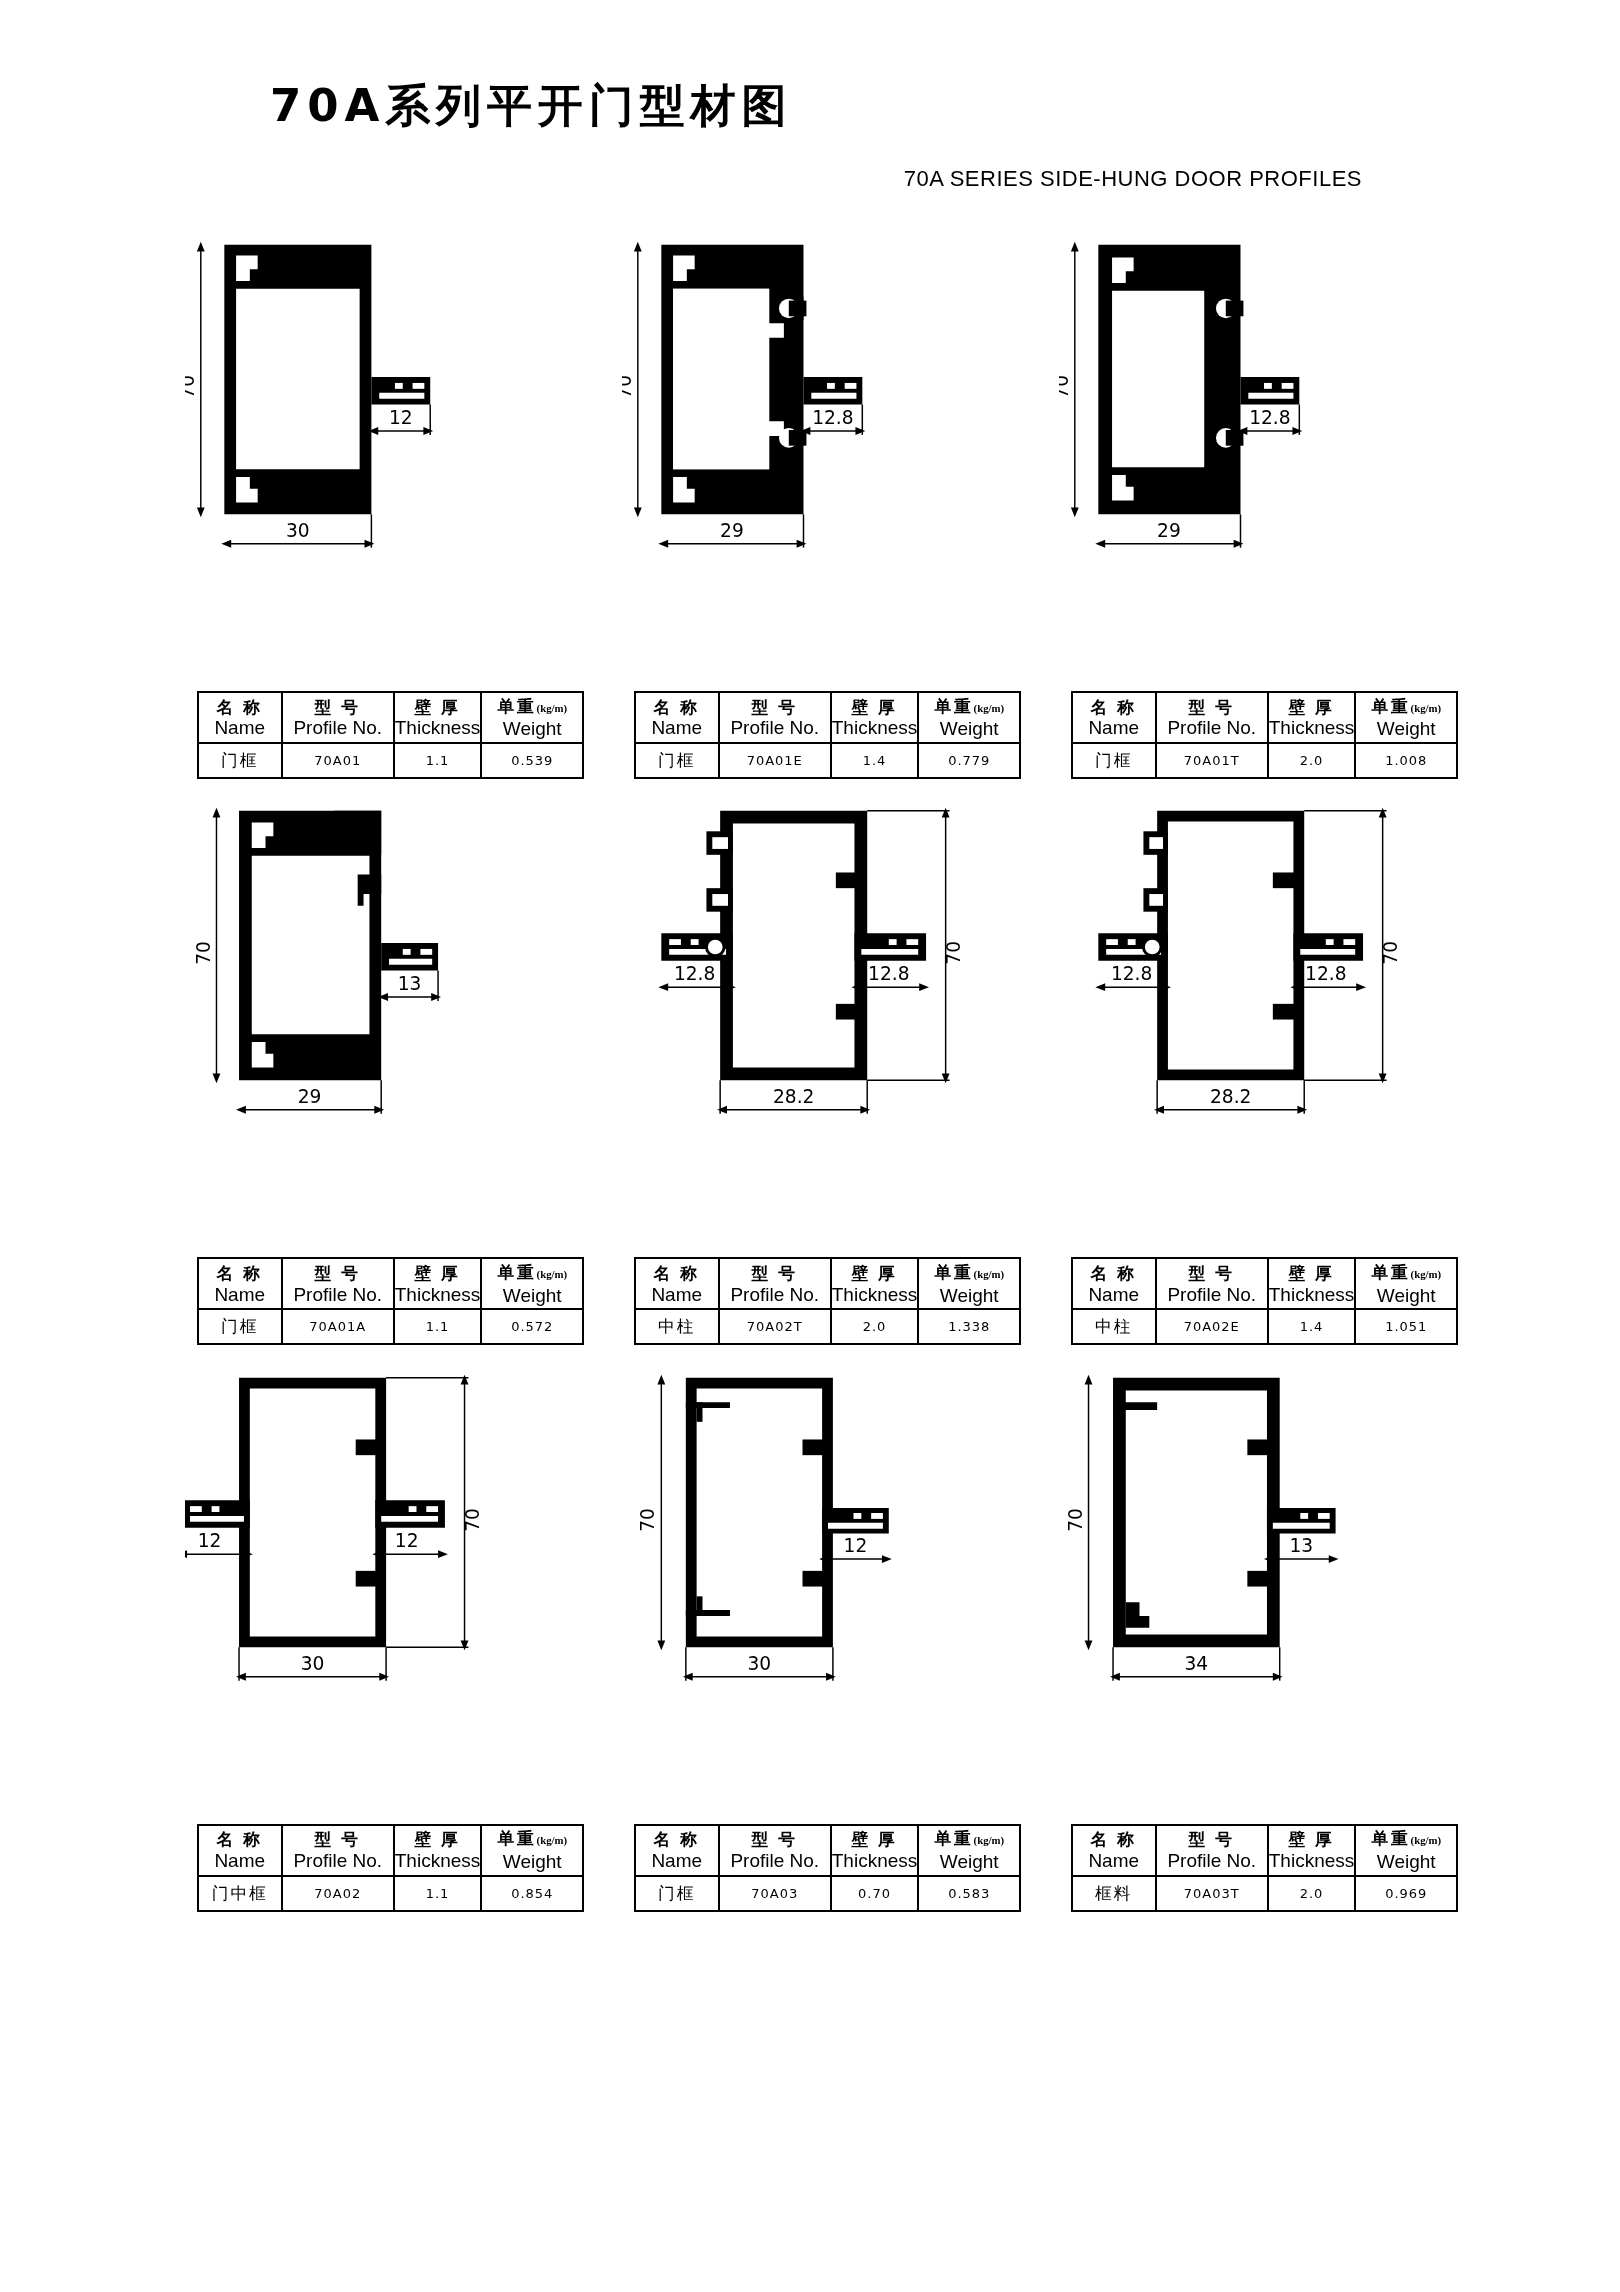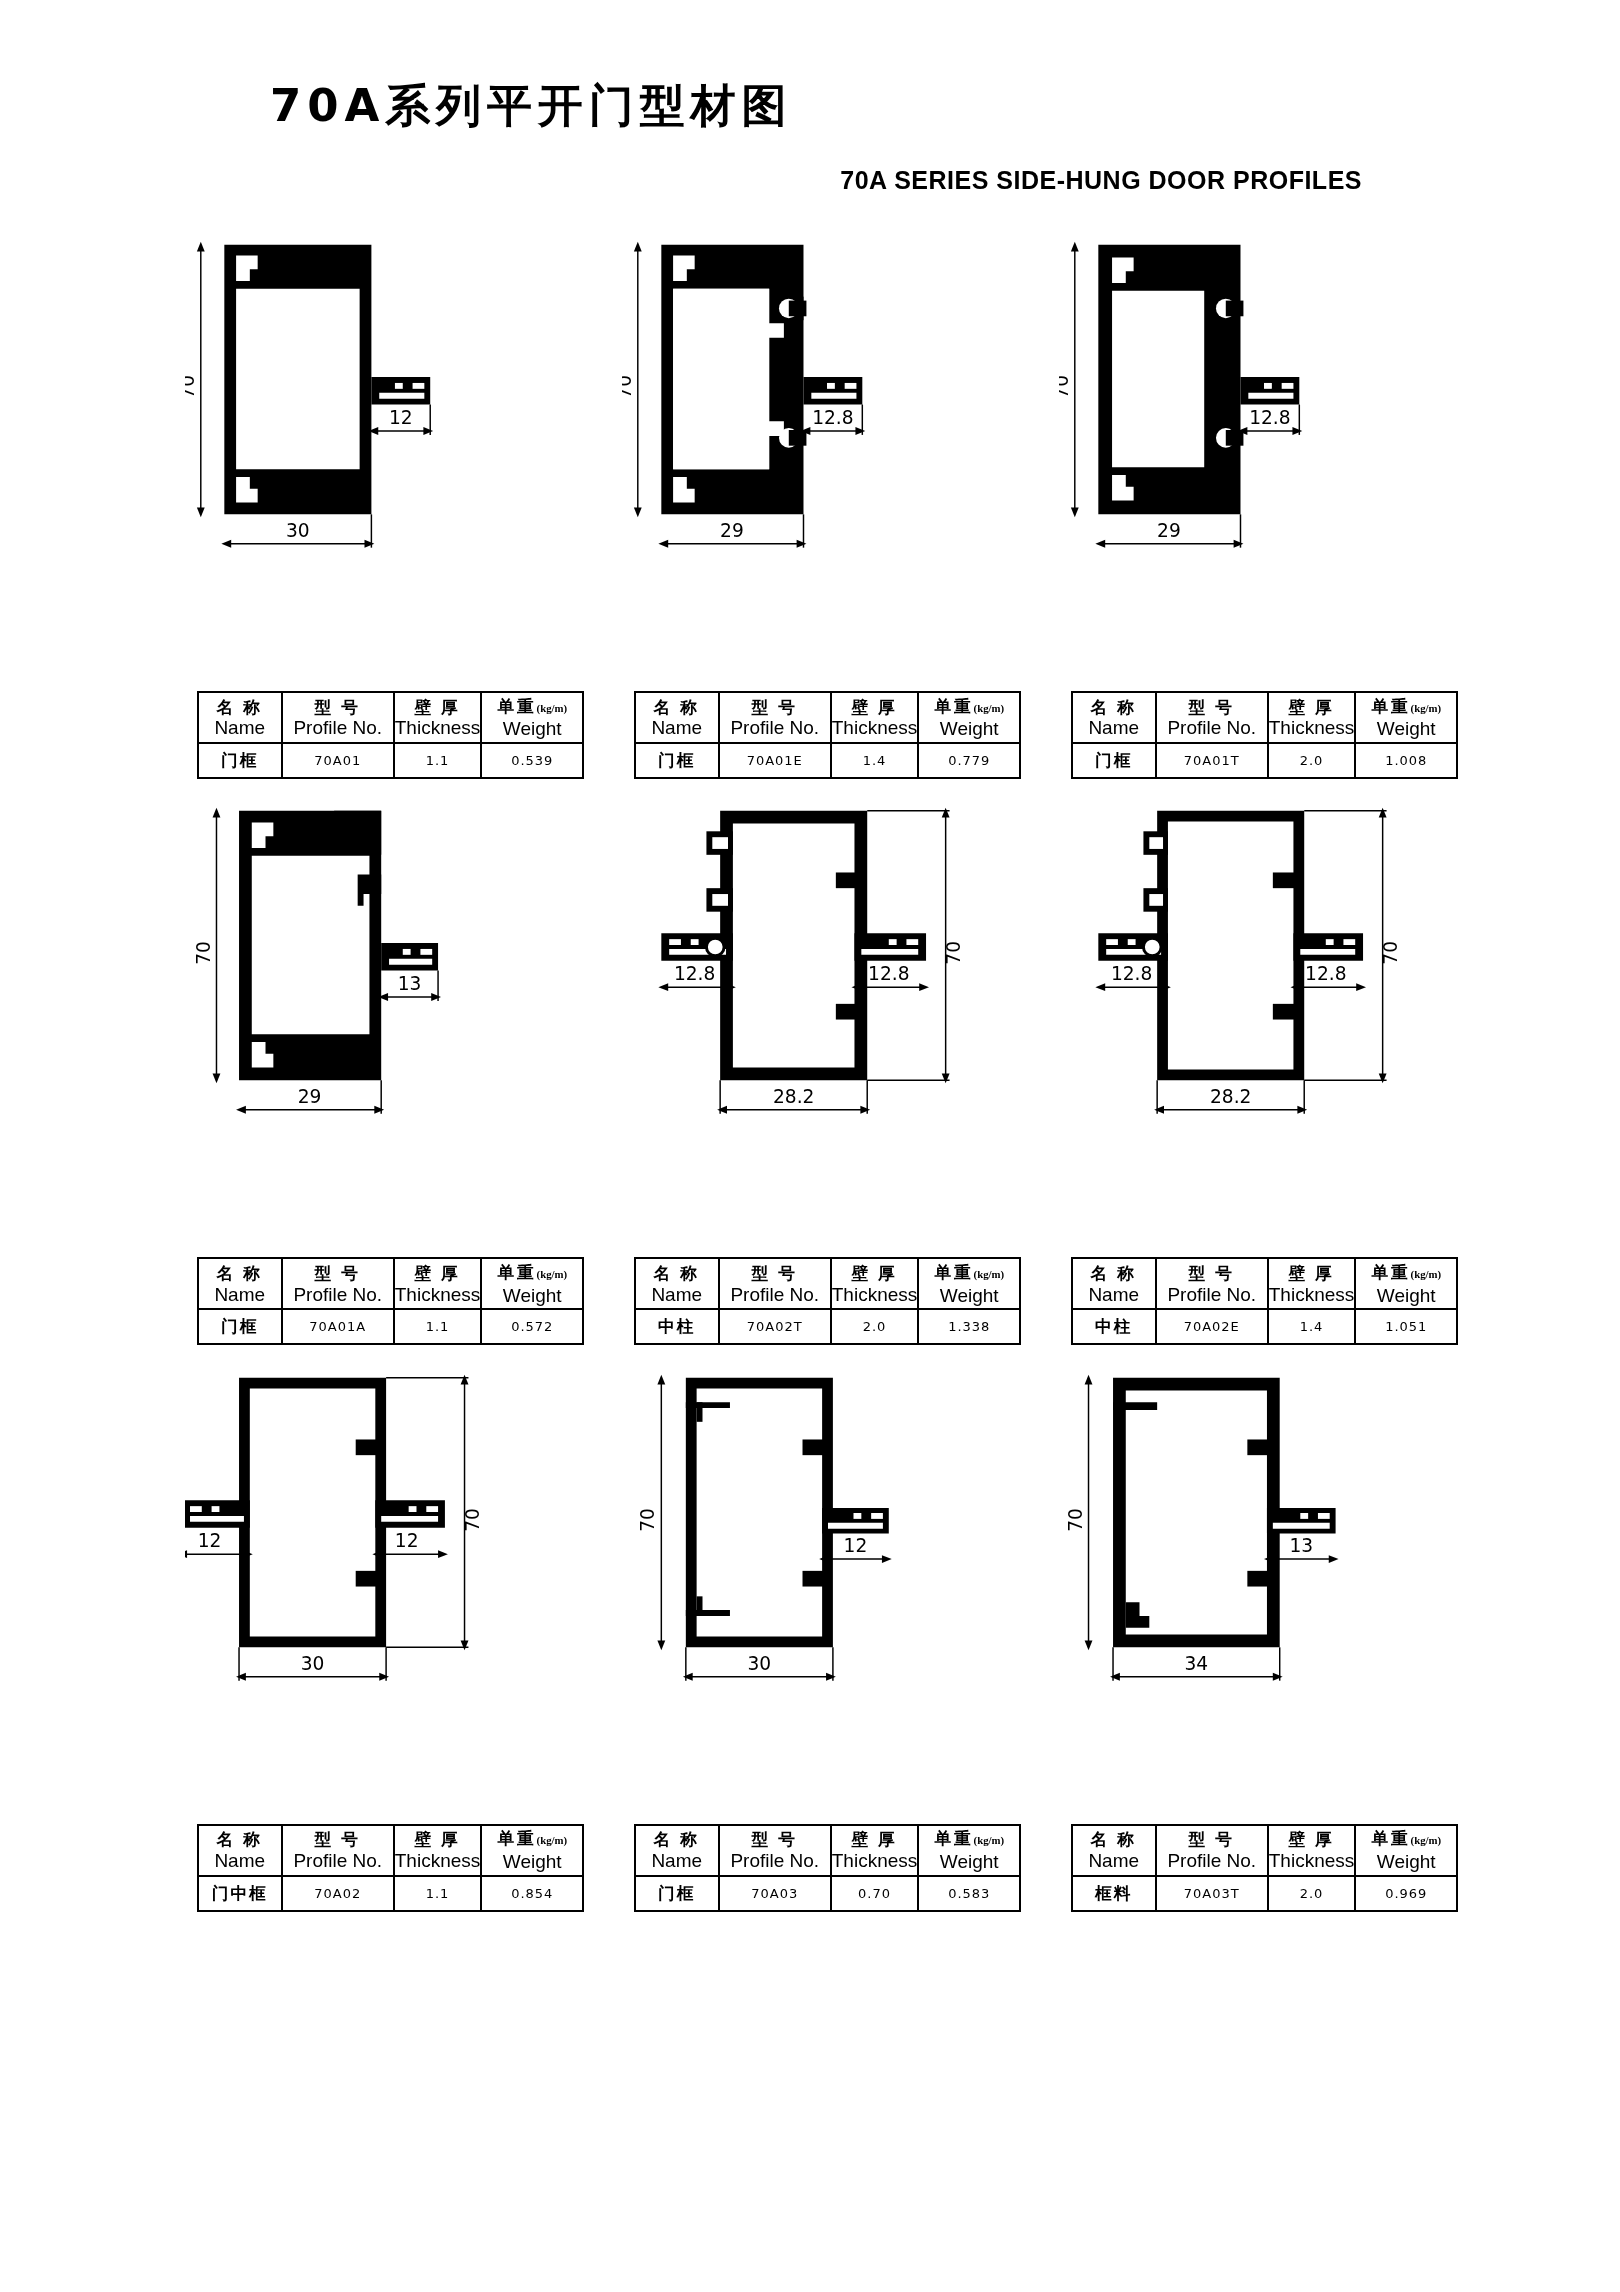--- a/index.html
+++ b/index.html
@@ -35,22 +35,22 @@
     font-family: "DejaVu Sans", sans-serif;
     font-size: 45px;
     font-weight: bold;
     letter-spacing: 5.9px;
     white-space: nowrap;
   }
   .title-en {
     position: absolute;
     right: 90px;
     top: 147px;
-    font-size: 25px;
-    font-weight: bold;
+    font-size: 22px;
+    font-weight: normal;
     letter-spacing: 0.5px;
     white-space: nowrap;
     font-family: "Liberation Sans", sans-serif;
   }
 
   
   .grid {
     position: absolute;
     top: 211px;
     left: 172px;
@@ -107,21 +107,21 @@
     font-family: Liberation Serif, serif;
   }
   .en {
     display: block;
     font-size: 19px;
     line-height: 19.6px;
     font-family: "Liberation Sans", sans-serif;
   }
   .val-cn {
     font-size: 16.7px;
-    font-weight: bold;
+    font-weight: normal;
     letter-spacing: 2px;
     font-family: "DejaVu Sans", sans-serif;
   }
   .val {
     font-size: 13px;
     letter-spacing: 1px;
     font-family: "DejaVu Sans", sans-serif;
   }
   .c1 { width: 82px; }
   .c2 { width: 110px; border-radius: 25px; }

